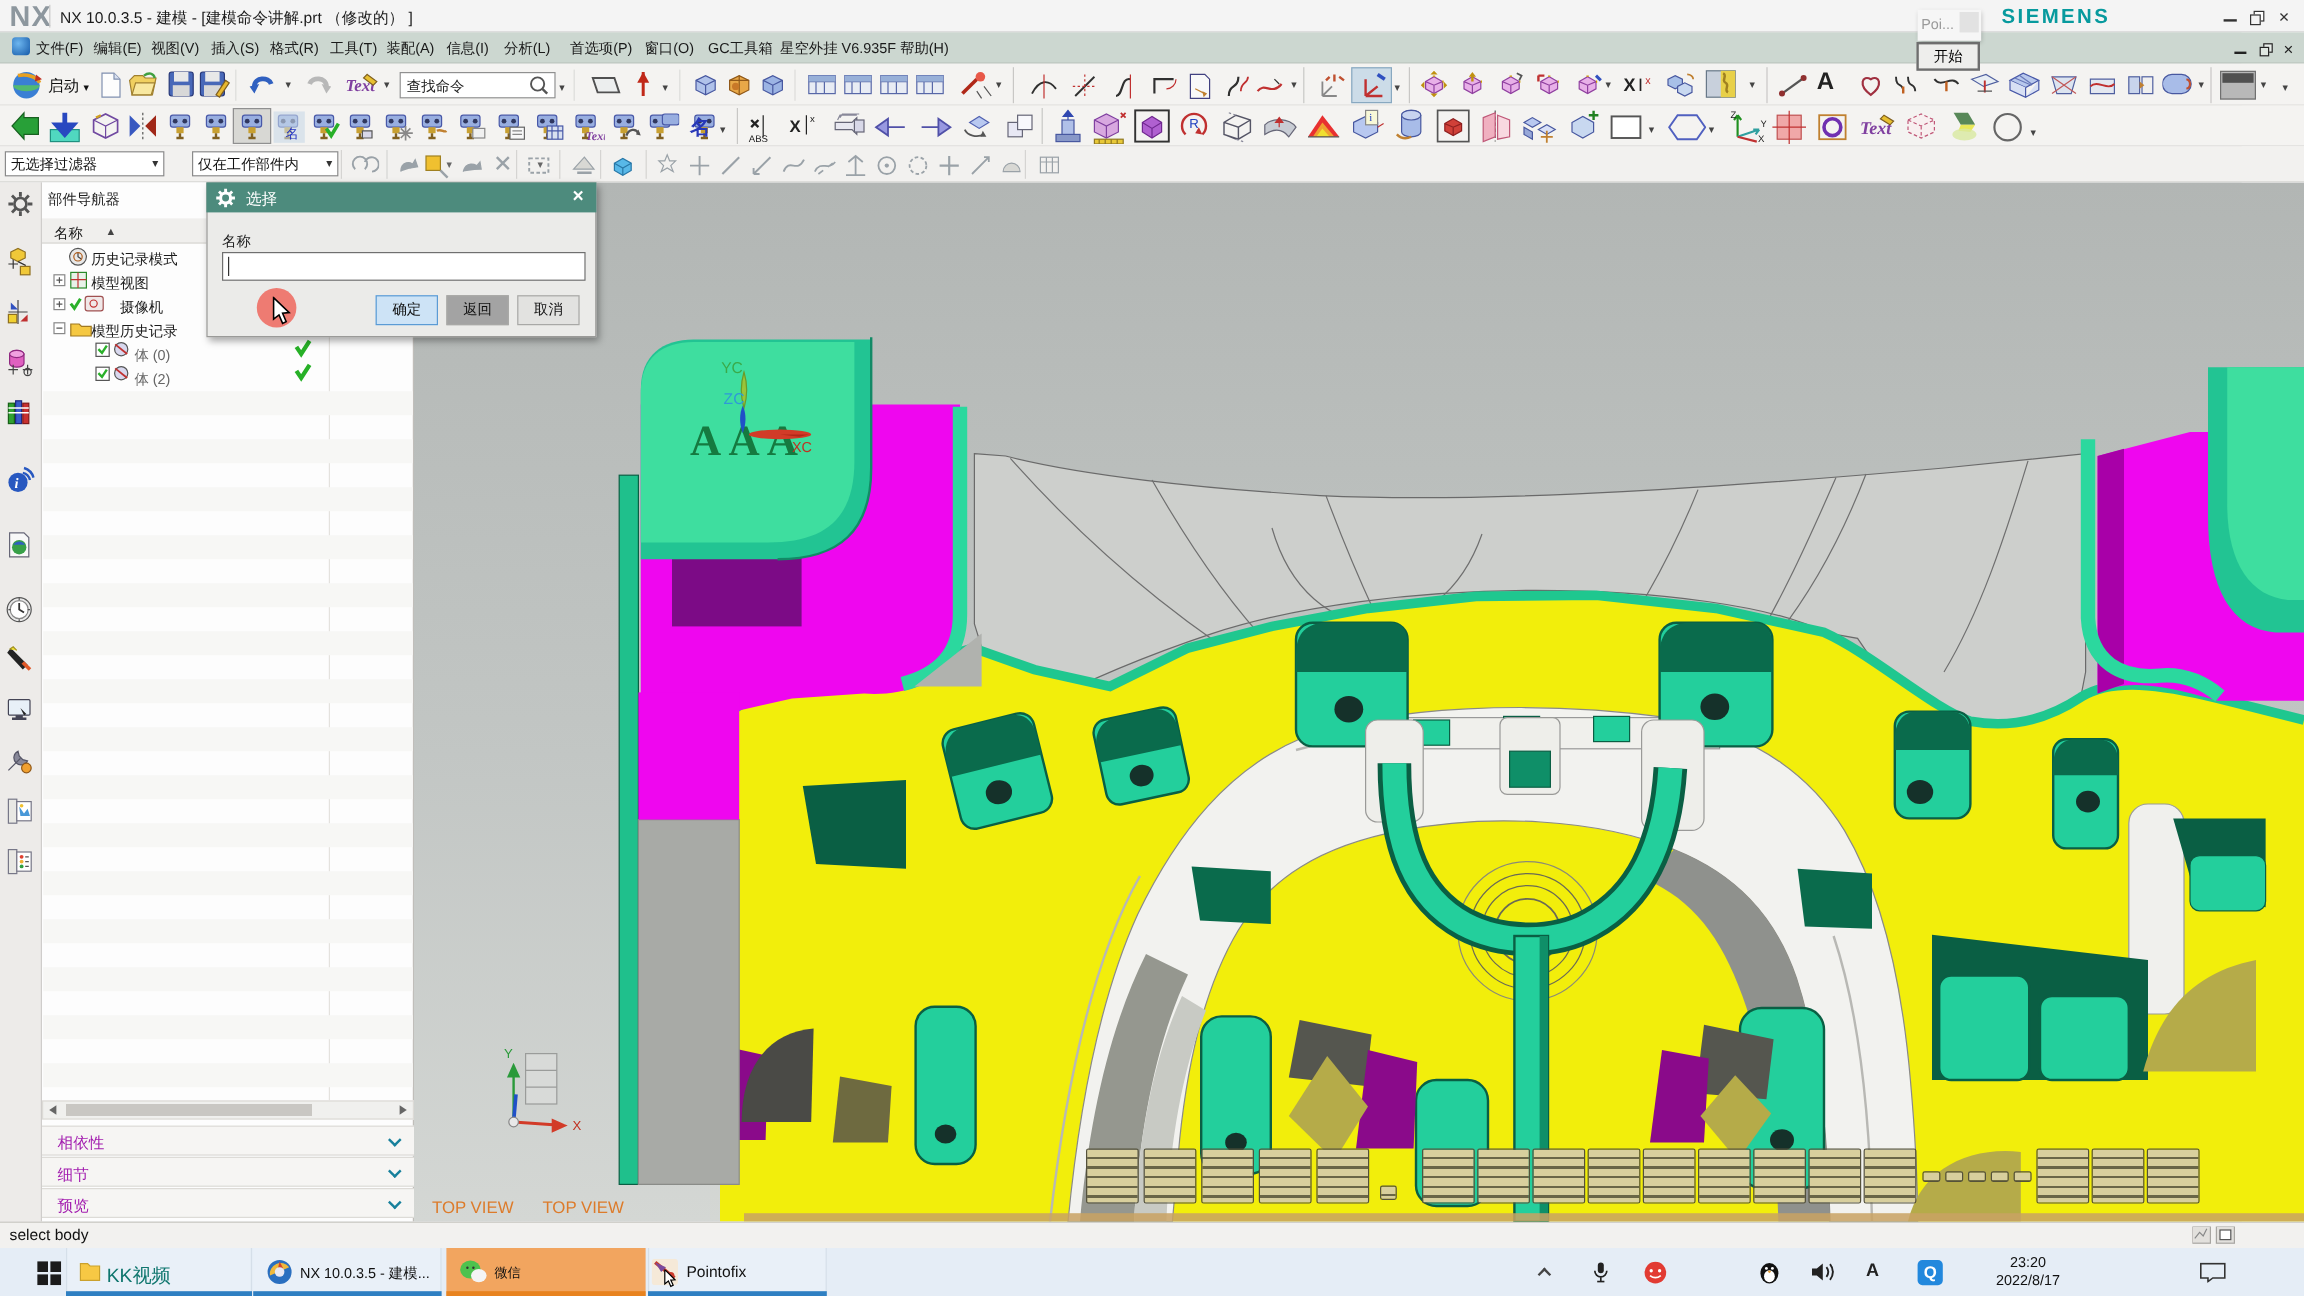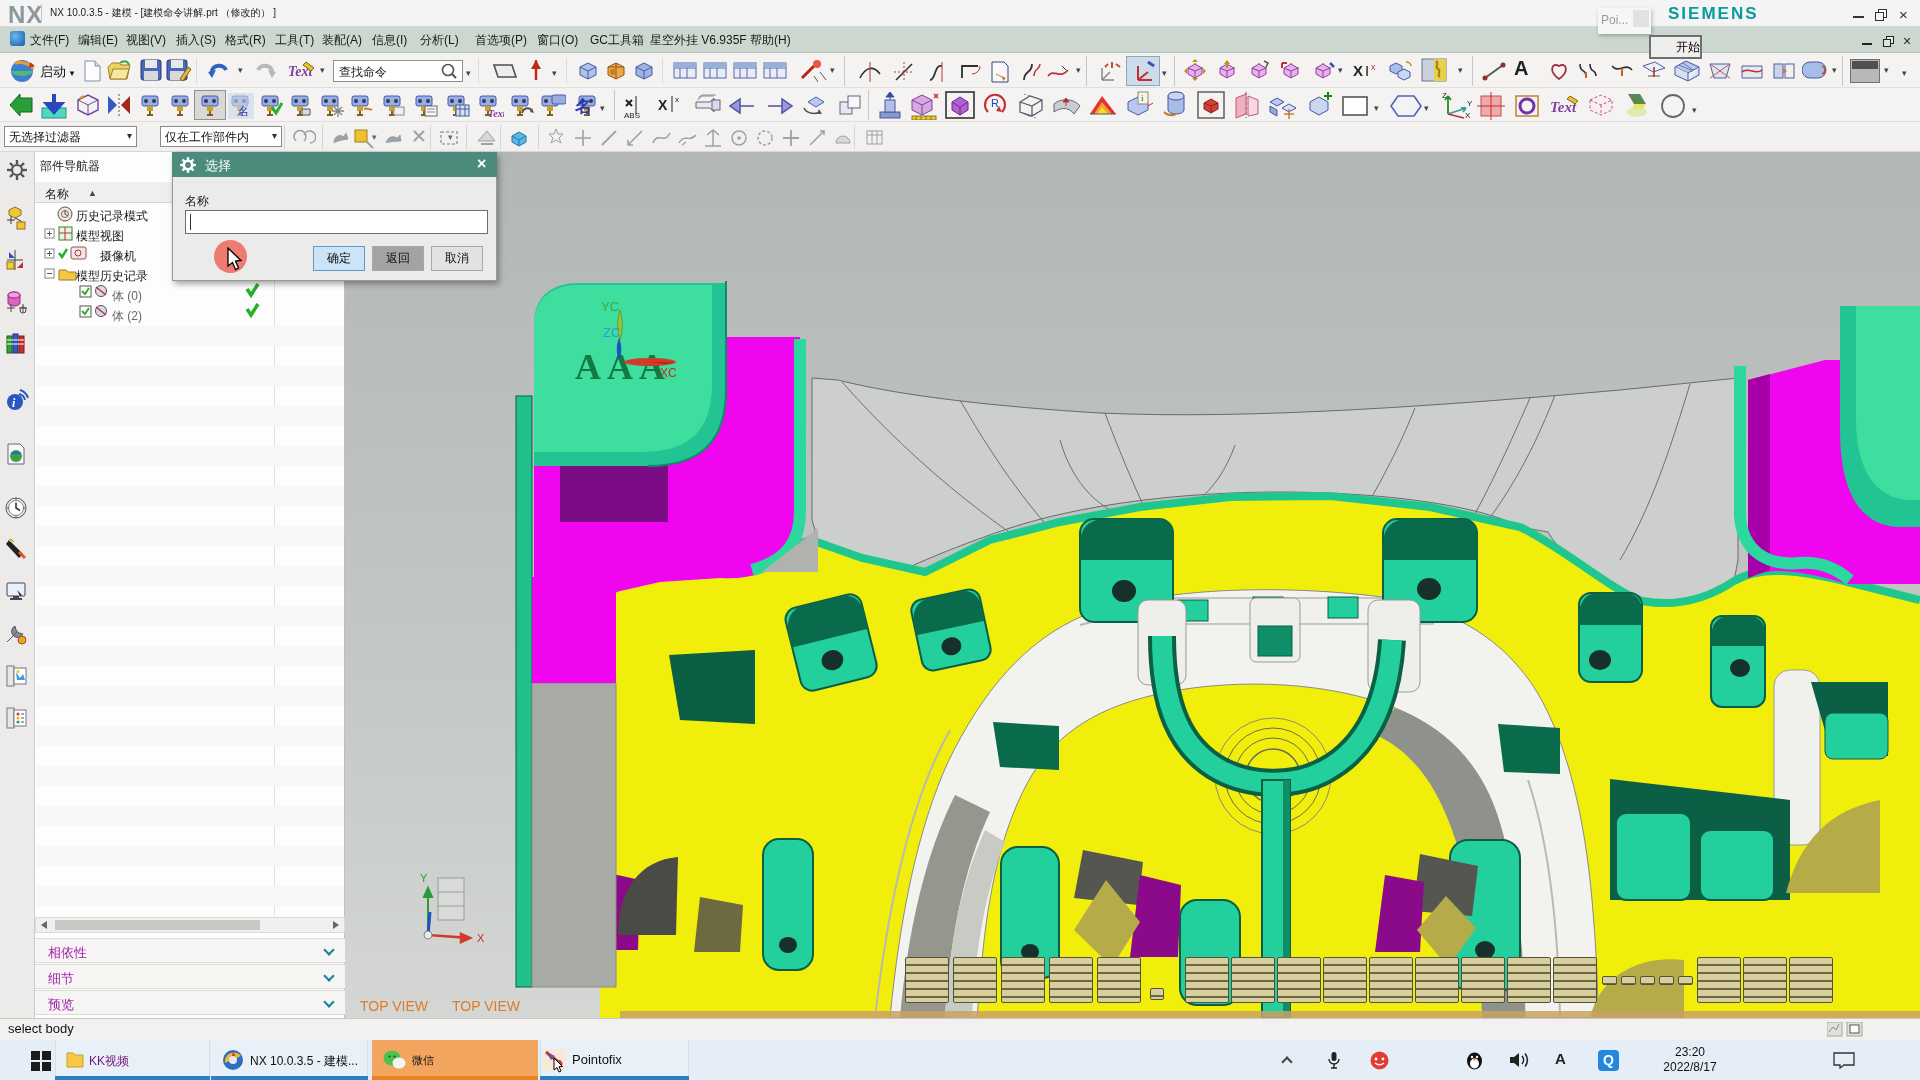--- a/index.html
+++ b/index.html
@@ -3,21 +3,21 @@
 <meta charset="utf-8">
 <style>
   * { margin:0; padding:0; box-sizing:border-box; }
   html,body { width:1920px; height:1080px; overflow:hidden; font-family:"Liberation Sans",sans-serif; }
   .abs { position:absolute; }
   #stage { position:relative; width:1868px; height:1080px; background:#e8e8e8;padding-left:40px; }
   
   #titlebar { left:0; top:0; width:1920px; height:27px; background:#f4f4f4; border-bottom:1px solid #d8d8d8;}
   #nxlogo { left:8px; top:1px; font-size:24px; font-weight:bold; color:#8d979e; letter-spacing:1px;}
   #tsep { left:41px; top:4px; width:1px; height:19px; background:#c8c8c8;}
-  #ttext { left:50px; top:6px; font-size:10px; color:#1c1c1c;text-align:right;}
+  #ttext { left:50px; top:6px; font-size:13px; color:#1c1c1c;text-align:right;}
   #siemens { left:1668px; top:4px; font-size:17px; font-weight:bold; color:#079a9e; letter-spacing:2px;}
   
   #menubar { left:0; top:27px; width:1920px; height:26px; background:#ccd7d0; border-bottom:1px solid #b9c4bd;}
   .mi { position:absolute; top:32px; font-size:12px; color:#1a1a1a; }
   
   #tb1 { left:0; top:53px; width:1920px; height:35px; background:#f4f3f1; border-bottom:1px solid #e0dfdd;}
   #tb2 { left:0; top:88px; width:1920px; height:34px; background:#f4f3f1; border-bottom:1px solid #e0dfdd;}
   #tb3 { left:0; top:122px; width:1920px; height:30px; background:#f2f1ef; border-bottom:1px solid #d8d7d5;}
   .combo { position:absolute; background:#fff; border:1px solid #8a8a8a; font-size:12px; color:#111; padding:2px 4px;}
   .combo:after { content:"▾"; position:absolute; right:4px; top:3px; font-size:10px; color:#333;}
@@ -40,21 +40,21 @@
   .task { position:absolute; top:1040px; height:40px; font-size:12px; color:#111;}
   .tline { position:absolute; top:1076px; height:4px; background:#2e7fc2;}
   
   #dlg { left:172px; top:152px; width:325px; height:129px; background:#ebebe9; border:1px solid #9a9a98; box-shadow:2px 3px 6px rgba(0,0,0,0.35);}
   #dlgtitle { left:172px; top:152px; width:325px; height:25px; background:#4d8b7d;}
   #dlgname { left:185px; top:193px; font-size:12px; color:#222;}
   #dlginput { left:185px; top:210px; width:303px; height:24px; background:#fff; border:1px solid #6f6f6f;}
   .dbtn { position:absolute; top:246px; width:52px; height:25px; font-size:12px; text-align:center; line-height:23px; color:#111;}
   
   #poiwin { left:1598px; top:8px; width:53px; height:26px; background:#f6f6f6; box-shadow:1px 2px 4px rgba(0,0,0,0.25); }
-  #poibtn { left:1649px; top:35px; width:53px; height:24px; background:#eeeeec; border:2px solid #6e6e6e; font-size:12px; color:#000; text-align:right; line-height:20px;}
+  #poibtn { left:1597px; top:35px; width:53px; height:24px; background:#eeeeec; border:2px solid #6e6e6e; font-size:12px; color:#000; text-align:center; line-height:20px;}
 </style>
 </head>
 <body>
 <div id="stage">
   <div id="titlebar" class="abs"></div>
   <div id="nxlogo" class="abs">NX</div>
   <div id="tsep" class="abs"></div>
   <div id="ttext" class="abs">NX 10.0.3.5 - 建模 - [建模命令讲解.prt （修改的） ]</div>
   <div id="siemens" class="abs">SIEMENS</div>
   <div class="abs" style="left:1853px;top:16px;width:11px;height:2px;background:#333;"></div>
@@ -890,21 +890,21 @@
 <div class="task" style="left:372px;width:166px;background:#f2a55f;"></div>
 <div class="task" style="left:540px;width:149px;background:#e9f0f8;border-left:1px solid #d5dfe9;border-right:1px solid #d5dfe9;"></div>
 <div class="tline" style="left:55px;width:155px;"></div>
 <div class="tline" style="left:211px;width:157px;"></div>
 <div class="tline" style="left:372px;width:166px;background:#e8831f;"></div>
 <div class="tline" style="left:540px;width:149px;"></div>
 
 <svg class="abs" style="left:66px;top:1050px;" width="18" height="20" viewBox="0 0 18 20">
         <path d="M1 3 h6 l2 2 h8 v12 h-16 z" fill="#f7c844" stroke="#caa12d"></path>
       </svg>
-<div class="abs" style="left:89px;top:1053px;font-size:12px;color:#701a75;">KK视频</div>
+<div class="abs" style="left:89px;top:1053px;font-size:16px;color:#0f766e;">KK视频</div>
 
 <svg class="abs" style="left:222px;top:1049px;" width="22" height="22" viewBox="0 0 22 22">
  <circle cx="11" cy="11" r="10" fill="#2a6fc0"></circle>
         <path d="M3 14 a9 9 0 0 1 16 -7" fill="#efb93d"></path>
         <path d="M11 2 l3 6 -5 3 z" fill="#d2452d"></path>
         <circle cx="11" cy="11" r="4" fill="#e8e8f4"></circle>
 </svg>
 <div class="abs" style="left:250px;top:1053px;font-size:12px;color:#111;">NX 10.0.3.5 - 建模...</div>
 
 <svg class="abs" style="left:383px;top:1050px;" width="23" height="20" viewBox="0 0 23 20">

